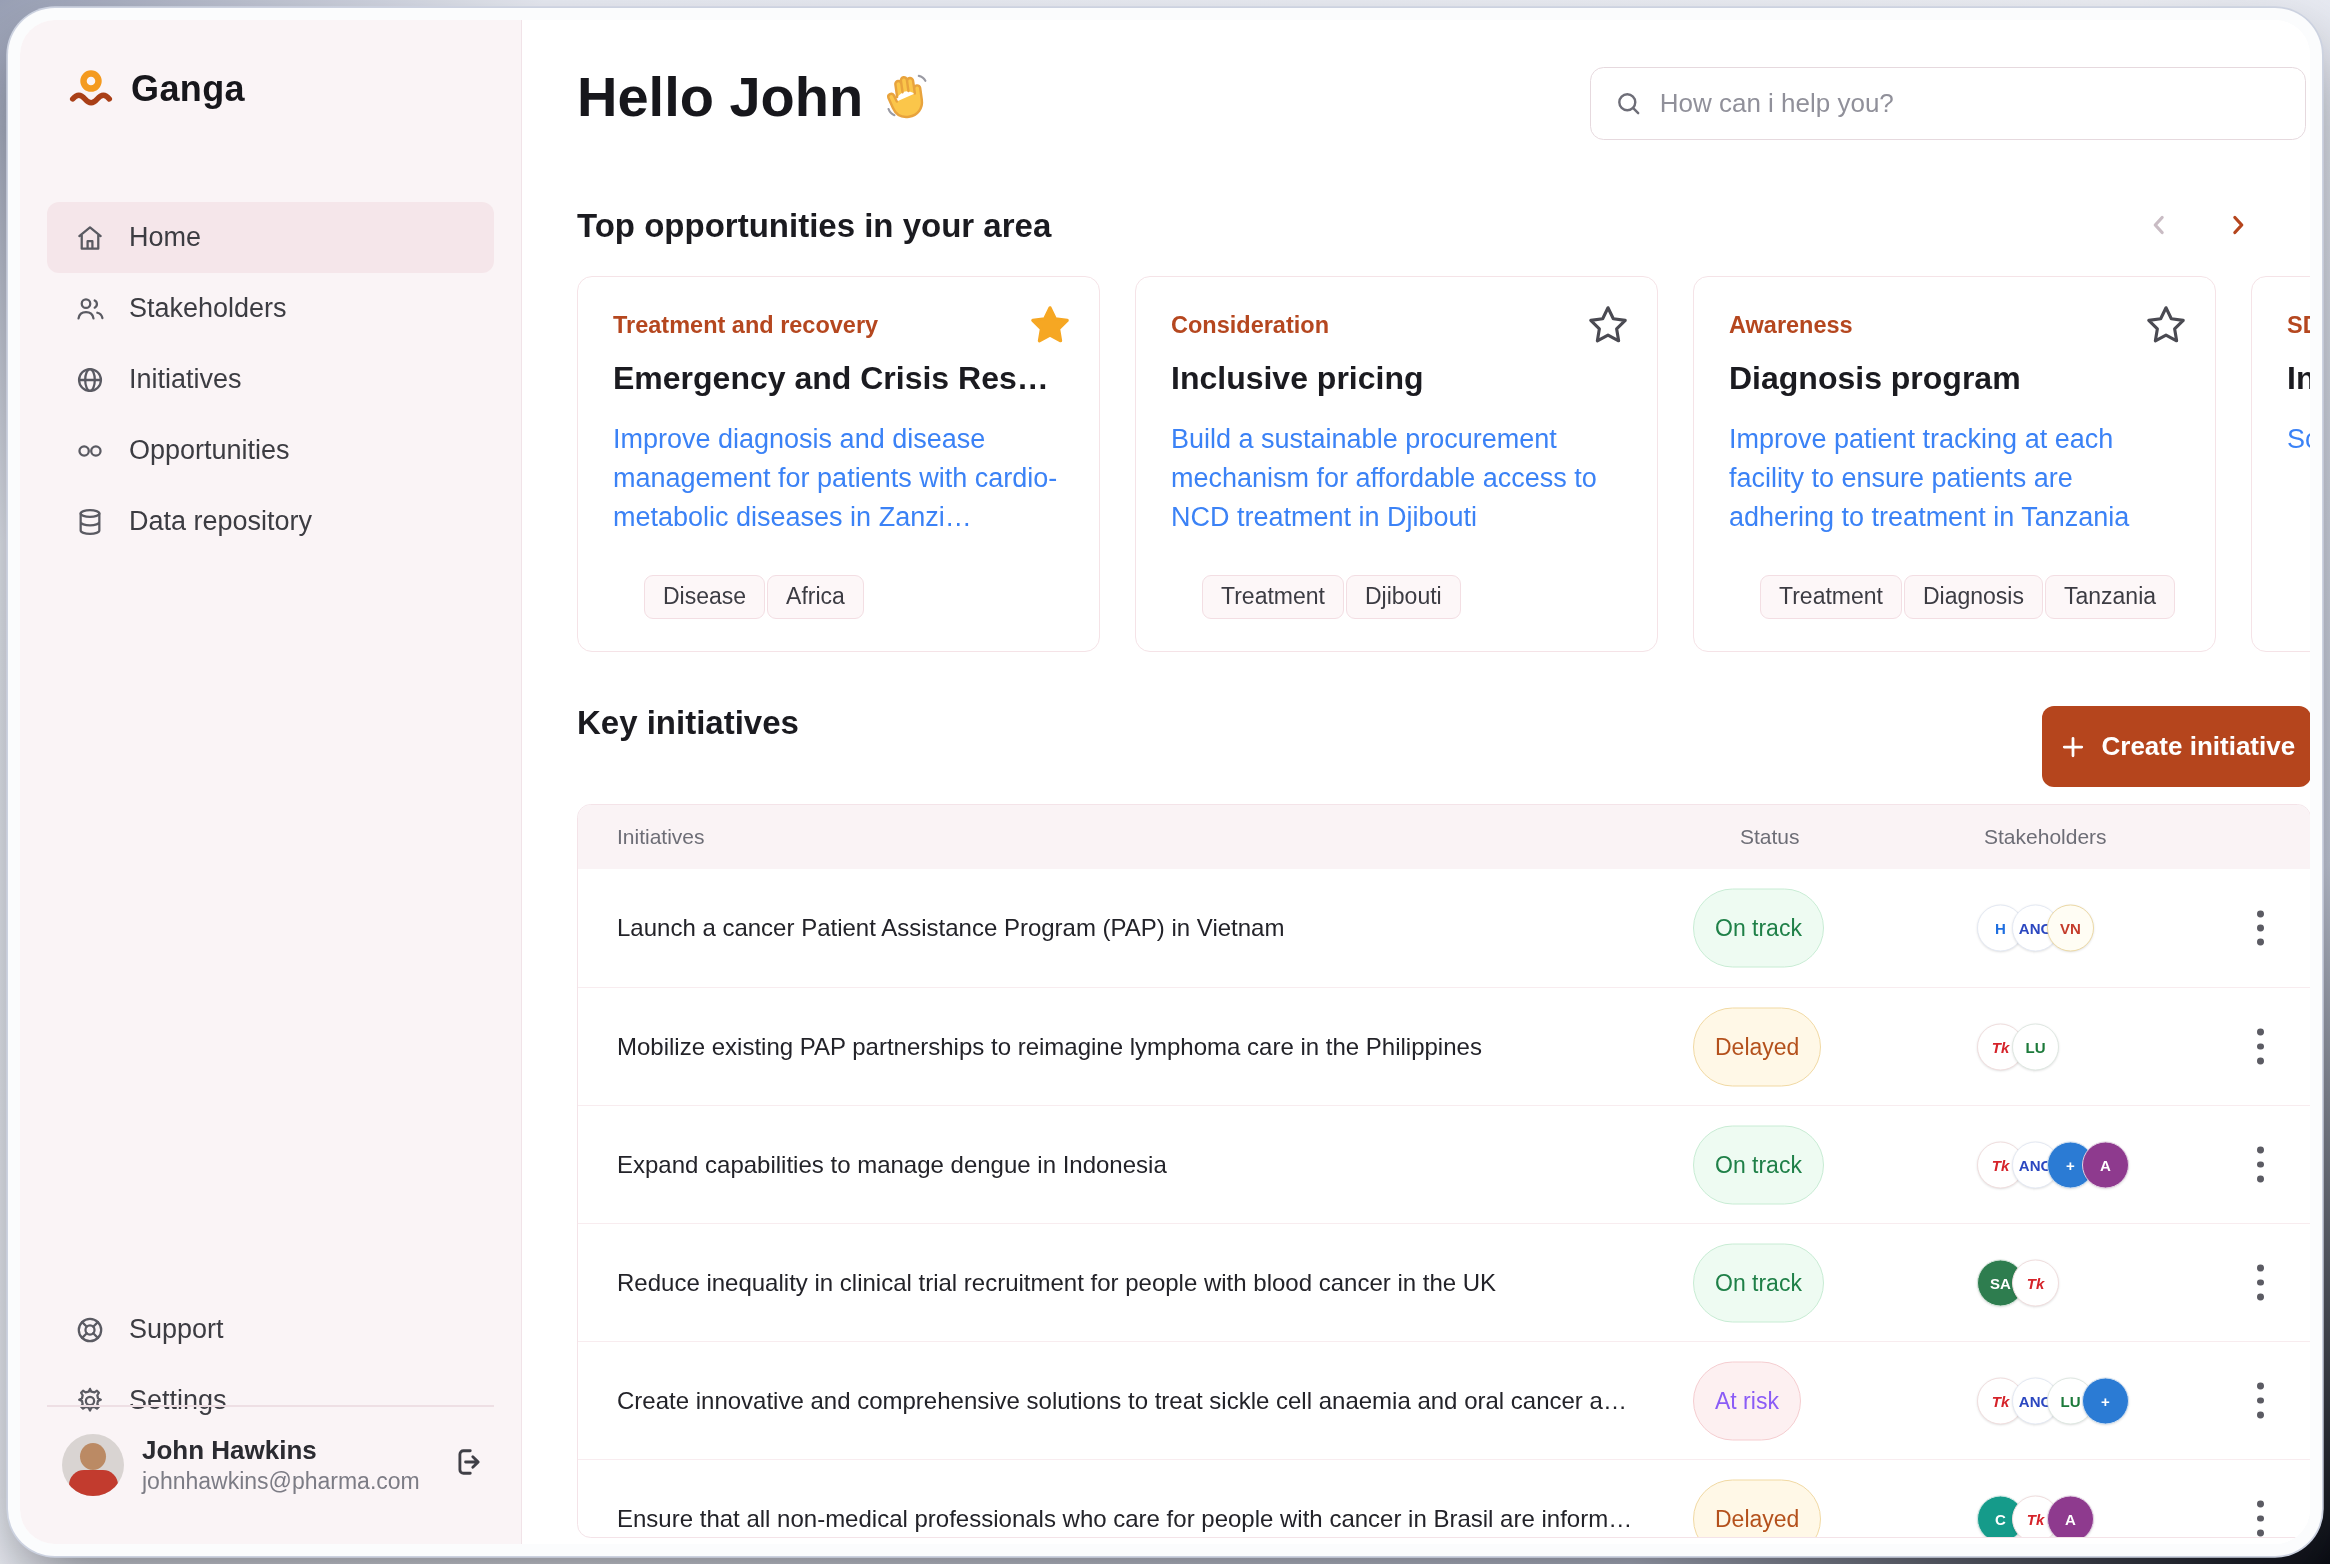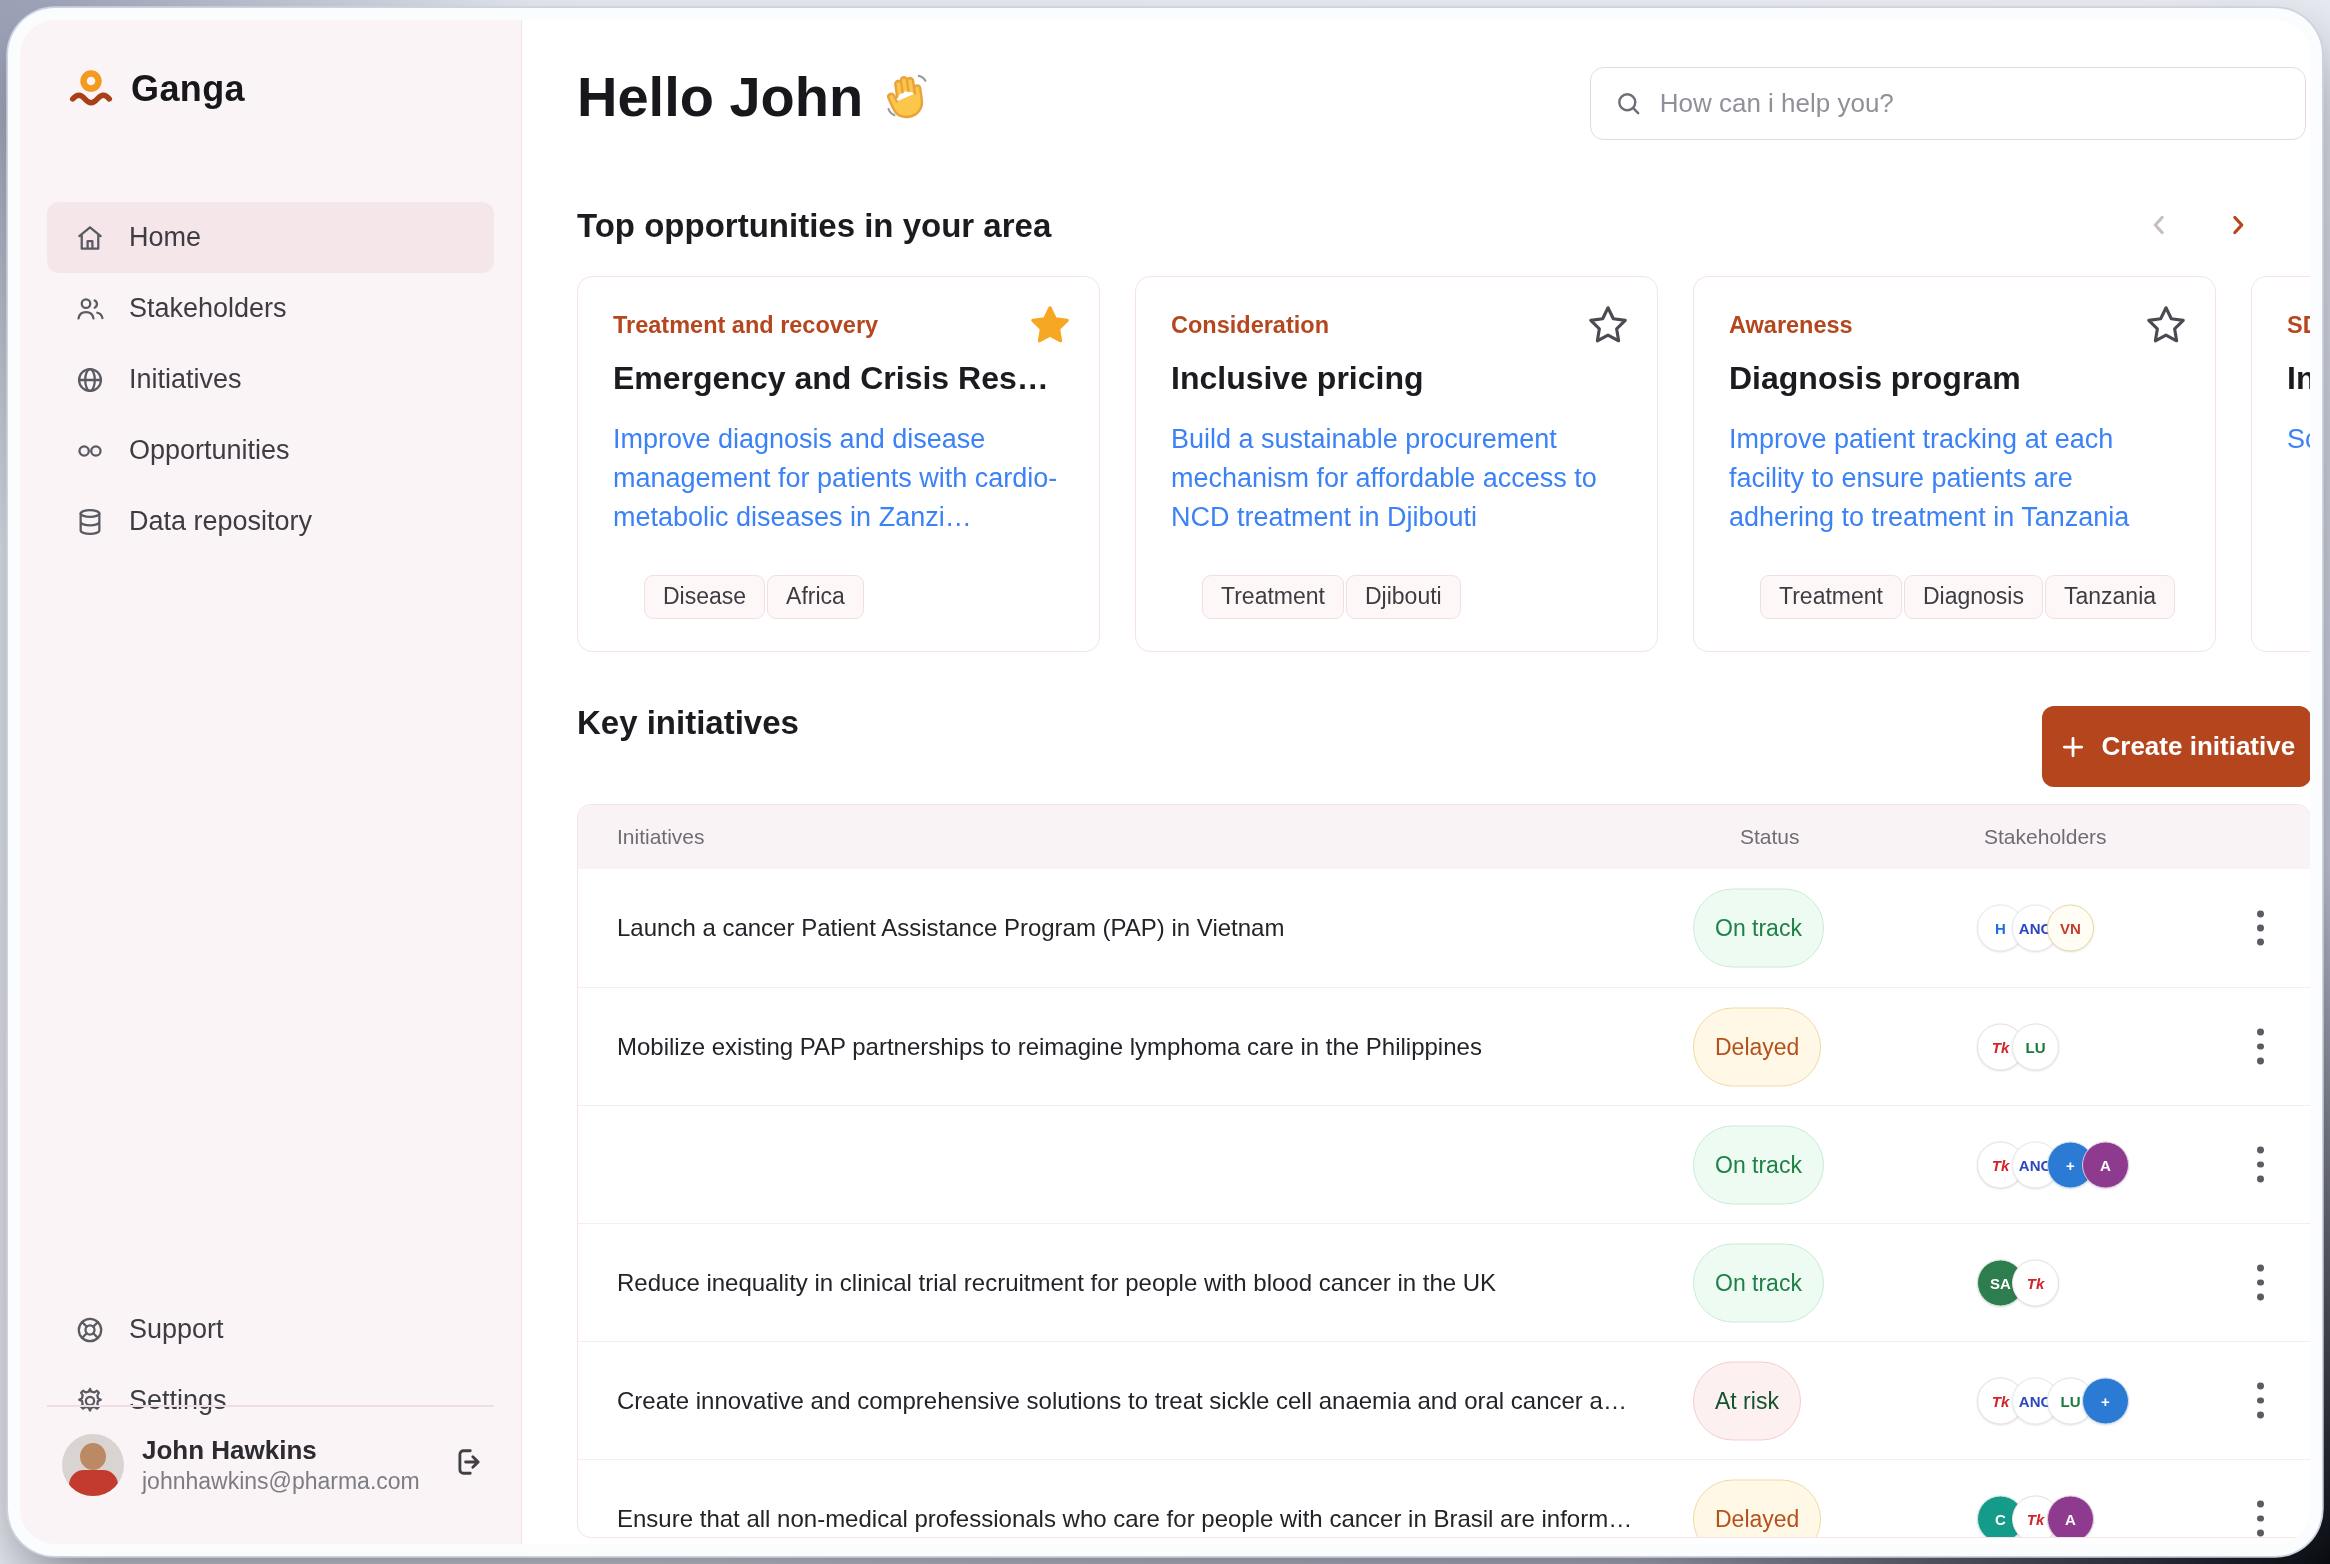--- a/index.html
+++ b/index.html
@@ -67,21 +67,21 @@
   .table { position:absolute; left:55px; top:784px; width:1734px; height:734px; border:1.5px solid #f4e3e8; border-radius:13.7px; overflow:hidden; background:#fff; }
   .thead { position:relative; height:64px; background:#faf3f5; }
   .th { position:absolute; top:0; height:64px; display:flex; align-items:center; font-size:21px; color:#6d6d76; }
   .th-init { left:39px; } .th-status { left:1162px; } .th-stake { left:1406px; }
   .trow { position:relative; height:118px; border-top:1.5px solid #f8ecef; }
   .thead + .trow { border-top:none; }
   .rtitle { position:absolute; left:39px; top:50%; transform:translateY(-50%); font-size:24px; color:#232329; max-width:1054px; white-space:nowrap; overflow:hidden; text-overflow:ellipsis; }
   .badge { position:absolute; left:1115px; top:50%; transform:translateY(-50%); font-size:23px; font-weight:500; padding:25px 21px; border-radius:758px; border:1.5px solid transparent; white-space:nowrap; }
   .badge.on-track { color:#1f8048; background:#eefbf2; border-color:#c8ecd4; }
   .badge.delayed  { color:#b4511c; background:#fff8e7; border-color:#f1d9a3; }
-  .badge.at-risk  { color:#14532d; background:#fdf0f1; border-color:#f5cdd0; }
+  .badge.at-risk  { color:#8b5cf6; background:#fdf0f1; border-color:#f5cdd0; }
   .logos { position:absolute; left:1399px; top:50%; transform:translateY(-50%); display:flex; }
   .logo { width:47px; height:47px; border-radius:50%; border:1.5px solid #ececec; background:#fff; display:flex; align-items:center; justify-content:center; font-size:15px; font-weight:700; margin-left:-12px; box-shadow:0 0.8px 2.3px rgba(0,0,0,.12); }
   .logo:first-child { margin-left:0; }
   .kebab { position:absolute; left:1666px; top:50%; transform:translateY(-50%); width:33px; height:53px; display:flex; flex-direction:column; align-items:center; justify-content:center; gap:7.6px; cursor:pointer; }
   .kebab i { width:6.8px; height:6.8px; border-radius:50%; background:#5b5b63; }
 </style>
 </head>
 <body>
 
 <div class="window">
@@ -297,20 +297,21 @@
             <span class="logo" style="background: rgb(255, 255, 255); color: rgb(213, 35, 42); border-color: rgb(240, 222, 222); font-style: italic;">Tk</span>
             <span class="logo" style="background: rgb(255, 255, 255); color: rgb(28, 122, 58); border-color: rgb(223, 232, 226);">LU</span>
           </span>
         <span class="kebab">
             <i></i>
             <i></i>
             <i></i>
           </span>
       </div>
       <div class="trow">
+        <span class="rtitle">Expand capabilities to manage dengue in Indonesia</span>
         <span class="badge on-track">On track</span>
         <span class="logos">
             <span class="logo" style="background: rgb(255, 255, 255); color: rgb(213, 35, 42); border-color: rgb(240, 222, 222); font-style: italic;">Tk</span>
             <span class="logo" style="background: rgb(255, 255, 255); color: rgb(43, 71, 192); border-color: rgb(228, 233, 243);">ANO</span>
             <span class="logo" style="background: rgb(43, 123, 212); color: rgb(255, 255, 255); border-color: rgb(207, 224, 242);">+</span>
             <span class="logo" style="background: rgb(142, 58, 142); color: rgb(255, 255, 255); border-color: rgb(227, 207, 227);">A</span>
           </span>
         <span class="kebab">
             <i></i>
             <i></i>

